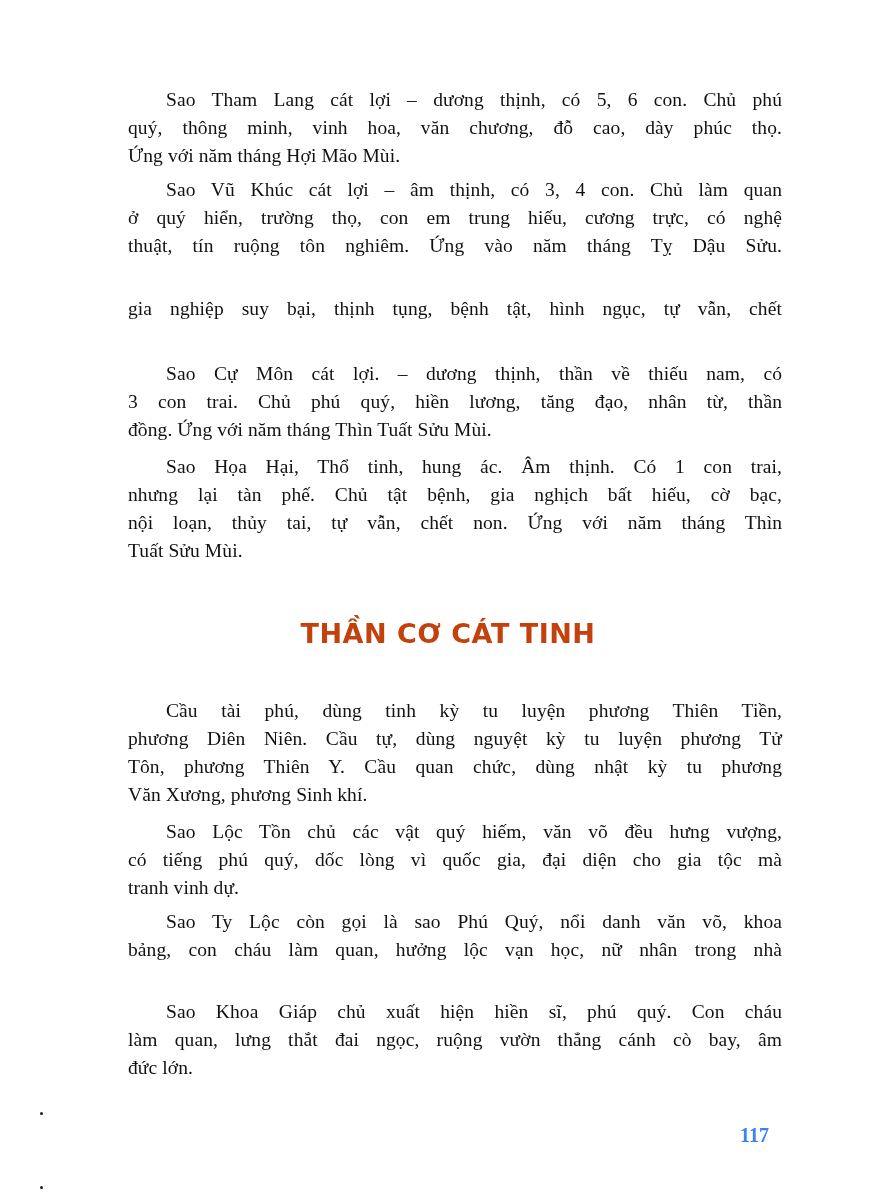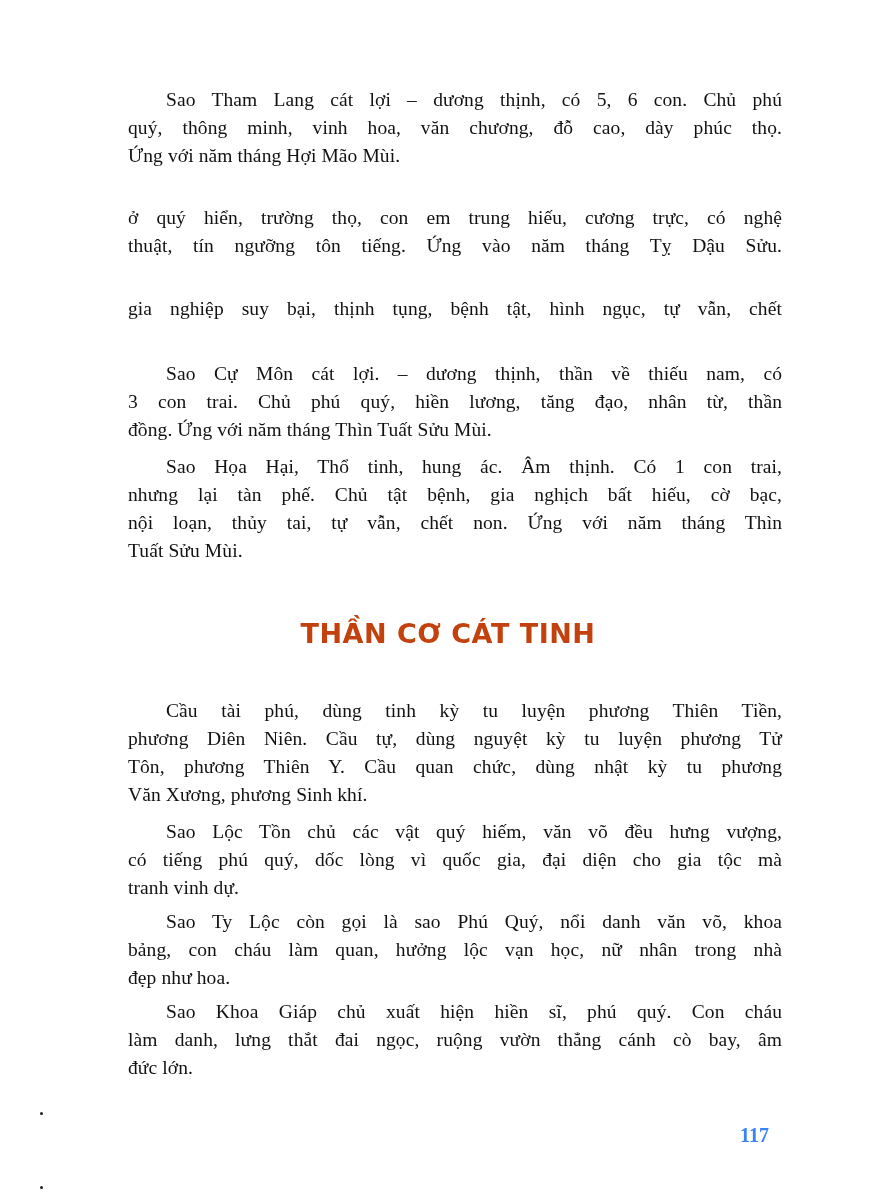--- a/index.html
+++ b/index.html
@@ -70,22 +70,23 @@
   </style>
 </head>
 <body>
 
 <div class="page">
 
   <div class="line indent" style="top:86px">Sao Tham Lang cát lợi – dương thịnh, có 5, 6 con. Chủ phú</div>
   <div class="line" style="top:114px">quý, thông minh, vinh hoa, văn chương, đỗ cao, dày phúc thọ.</div>
   <div class="line last" style="top:142px">Ứng với năm tháng Hợi Mão Mùi.</div>
 
+  <div class="line indent" style="top:176px">Sao Vũ Khúc cát lợi – âm thịnh, có 3, 4 con. Chủ làm quan</div>
   <div class="line" style="top:204px">ở quý hiển, trường thọ, con em trung hiếu, cương trực, có nghệ</div>
-  <div class="line" style="top:232px">thuật, tín ngưỡng tôn tiếng. Ứng vào năm tháng Tỵ Dậu Sửu.</div>
+  <div class="line" style="top:232px">thuật, tín ruộng tôn nghiêm. Ứng vào năm tháng Tỵ Dậu Sửu.</div>
 
   <div class="line" style="top:295px">gia nghiệp suy bại, thịnh tụng, bệnh tật, hình ngục, tự vẫn, chết</div>
 
   <div class="line indent" style="top:360px">Sao Cự Môn cát lợi. – dương thịnh, thần về thiếu nam, có</div>
   <div class="line" style="top:388px">3 con trai. Chủ phú quý, hiền lương, tăng đạo, nhân từ, thần</div>
   <div class="line last" style="top:416px">đồng. Ứng với năm tháng Thìn Tuất Sửu Mùi.</div>
 
   <div class="line indent" style="top:453px">Sao Họa Hại, Thổ tinh, hung ác. Âm thịnh. Có 1 con trai,</div>
   <div class="line" style="top:481px">nhưng lại tàn phế. Chủ tật bệnh, gia nghịch bất hiếu, cờ bạc,</div>
   <div class="line" style="top:509px">nội loạn, thủy tai, tự vẫn, chết non. Ứng với năm tháng Thìn</div>
@@ -97,23 +98,22 @@
   <div class="line indent" style="top:697px">Cầu tài phú, dùng tinh kỳ tu luyện phương Thiên Tiền,</div>
   <div class="line" style="top:753px">Tôn, phương Thiên Y. Cầu quan chức, dùng nhật kỳ tu phương</div>
   <div class="line last" style="top:781px">Văn Xương, phương Sinh khí.</div>
 
   <div class="line indent" style="top:818px">Sao Lộc Tồn chủ các vật quý hiếm, văn võ đều hưng vượng,</div>
   <div class="line" style="top:846px">có tiếng phú quý, dốc lòng vì quốc gia, đại diện cho gia tộc mà</div>
   <div class="line last" style="top:874px">tranh vinh dự.</div>
 
   <div class="line indent" style="top:908px">Sao Ty Lộc còn gọi là sao Phú Quý, nổi danh văn võ, khoa</div>
   <div class="line" style="top:936px">bảng, con cháu làm quan, hưởng lộc vạn học, nữ nhân trong nhà</div>
-  <div class="line last" style="top:964px">đẹp như hoa.</div>
 
   <div class="line indent" style="top:998px">Sao Khoa Giáp chủ xuất hiện hiền sĩ, phú quý. Con cháu</div>
-  <div class="line" style="top:1026px">làm danh, lưng thắt đai ngọc, ruộng vườn thẳng cánh cò bay, âm</div>
+  <div class="line" style="top:1026px">làm quan, lưng thắt đai ngọc, ruộng vườn thẳng cánh cò bay, âm</div>
   <div class="line last" style="top:1054px">đức lớn.</div>
 
   <div class="page-number">117</div>
 
   <div class="speck" style="left:40px; top:1112px"></div>
   <div class="speck" style="left:40px; top:1186px"></div>
 </div>
 
 </body></html>

